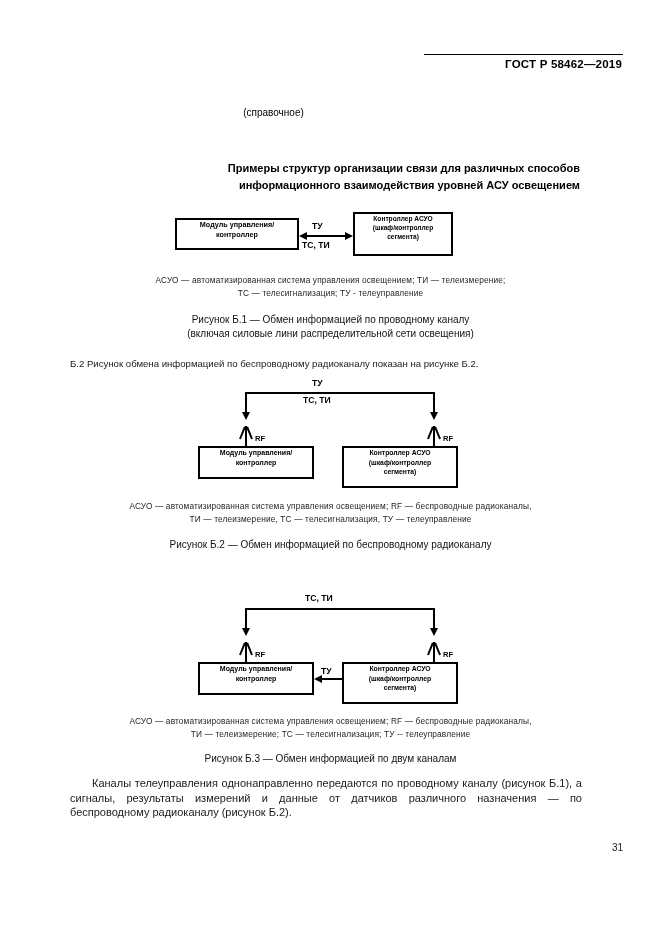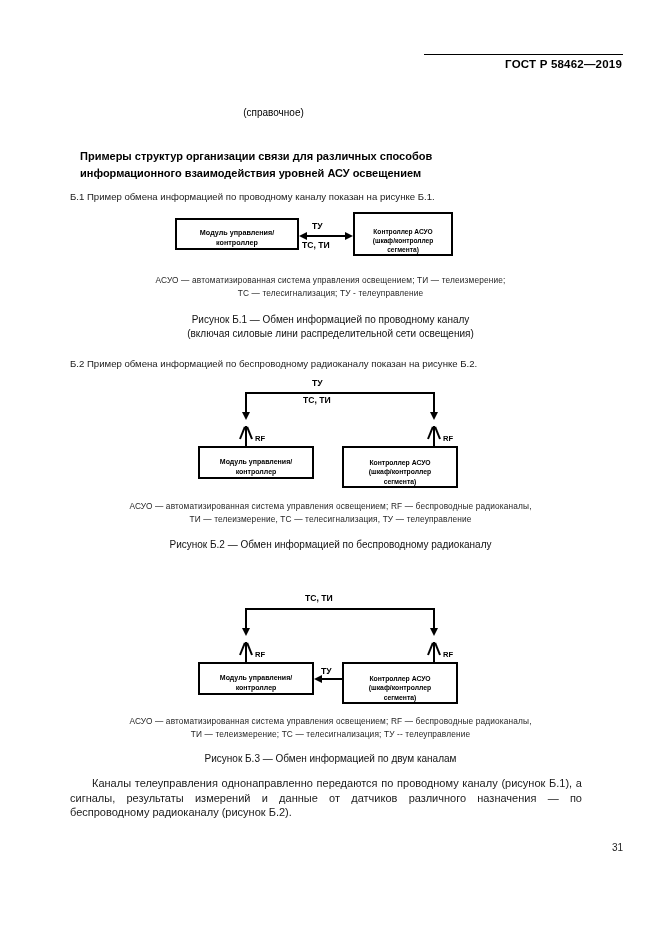--- a/index.html
+++ b/index.html
@@ -55,24 +55,24 @@
     position: absolute;
     top: 105px;
     left: 0;
     width: 547px;
     text-align: center;
     font-size: 10px;
     line-height: 15px;
   }
   .appendix-heading {
     position: absolute;
-    top: 148px;
+    top: 160px;
     left: 80px;
     width: 500px;
-    text-align: left;
+    text-align: right;
     font-size: 11px;
     font-weight: bold;
     line-height: 17px;
   }
 
   
   .para {
     position: absolute;
     font-size: 9.6px;
     line-height: 14px;
@@ -126,21 +126,21 @@
 
   
   .diagram { position: absolute; }
 
   .node {
     position: absolute;
     border: 2px solid #000;
     background: #fff;
     box-sizing: border-box;
     display: flex;
-    align-items: flex-end;
+    align-items: flex-start;
     justify-content: center;
     text-align: center;
     font-weight: bold;
     color: #000;
   }
   .node-text { display: block; }
 
   .line-h, .line-v {
     position: absolute;
     background: #000;
@@ -219,21 +219,20 @@
   <div class="header-rule"></div>
   <div class="doc-header">ГОСТ Р 58462—2019</div>
 
   <div class="appendix-sub">(справочное)</div>
 
   <div class="appendix-heading">
     <div>Примеры структур организации связи для различных способов</div>
     <div>информационного взаимодействия уровней АСУ освещением</div>
   </div>
 
-  <div class="para para-b1">Б.1  Пример обмена информацией по проводному каналу показан на рисунке Б.1.</div>
 
   <div class="diagram" style="left:175px; top:212px; width:300px; height:55px;">
 
     <div class="node" style="left:0px; top:6px; width:124px; height:32px; font-size:7.2px; line-height:10px;">
       <span class="node-text">
         <span>Модуль управления/</span><br>
         <span>контроллер</span>
       </span>
     </div>
 
@@ -255,21 +254,21 @@
 
   <div class="fig-note note-b1">
     <div>АСУО — автоматизированная система управления освещением; ТИ —  телеизмерение;</div>
     <div>ТС —  телесигнализация; ТУ -  телеуправление</div>
   </div>
   <div class="fig-caption cap-b1">
     <div>Рисунок Б.1 — Обмен информацией по проводному каналу</div>
     <div>(включая силовые лини распределительной сети освещения)</div>
   </div>
 
-  <div class="para para-b2">Б.2  Пример обмена информацией по беспроводному радиоканалу показан на рисунке Б.2.</div>
+  <div class="para para-b2">Б.2  Рисунок обмена информацией по беспроводному радиоканалу показан на рисунке Б.2.</div>
 
   <div class="diagram" style="left:190px; top:378px; width:290px; height:110px;">
 
     <div class="line-h" style="left:55px; top:14px; width:190px; height:2px;"></div>
     <div class="line-v" style="left:55px; top:14px; width:2px; height:22px;"></div>
     <div class="line-v" style="left:243px; top:14px; width:2px; height:22px;"></div>
     <div class="arrow arrow-down" style="left:51.5px; top:34px;"></div>
     <div class="arrow arrow-down" style="left:239.5px; top:34px;"></div>
 
     <div class="edge-label" style="left:122px; top:0px;">ТУ</div>

